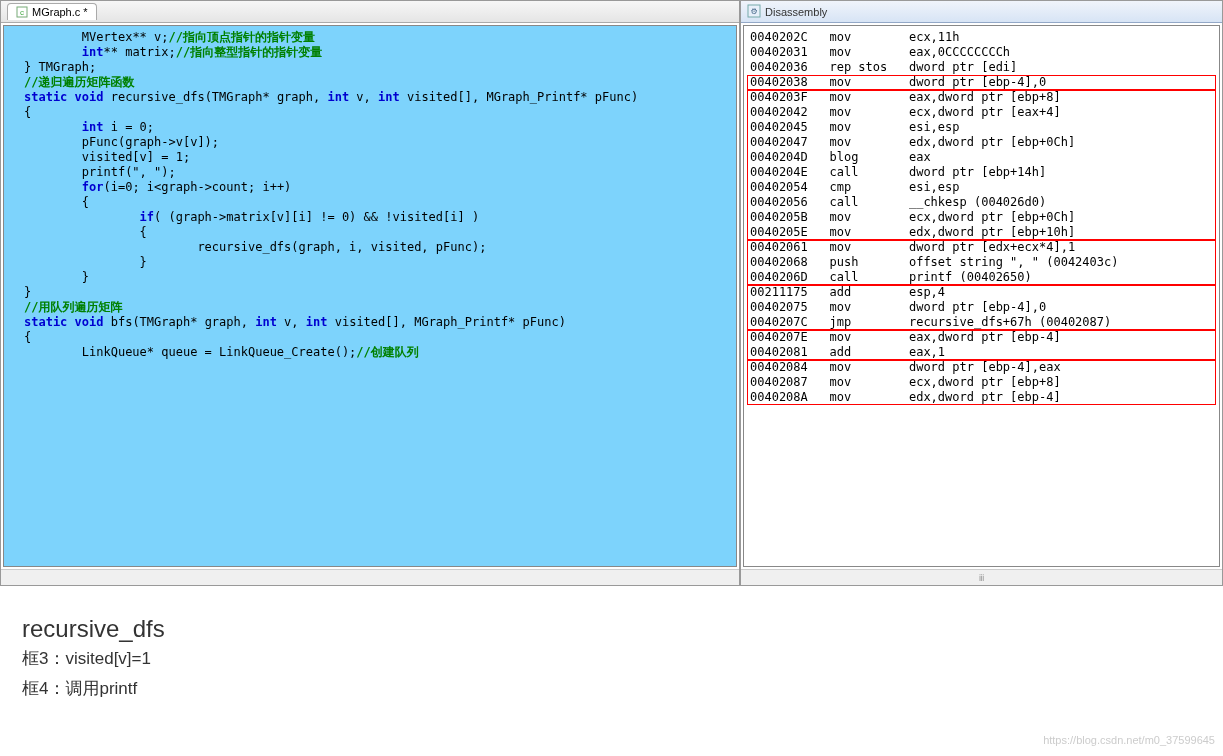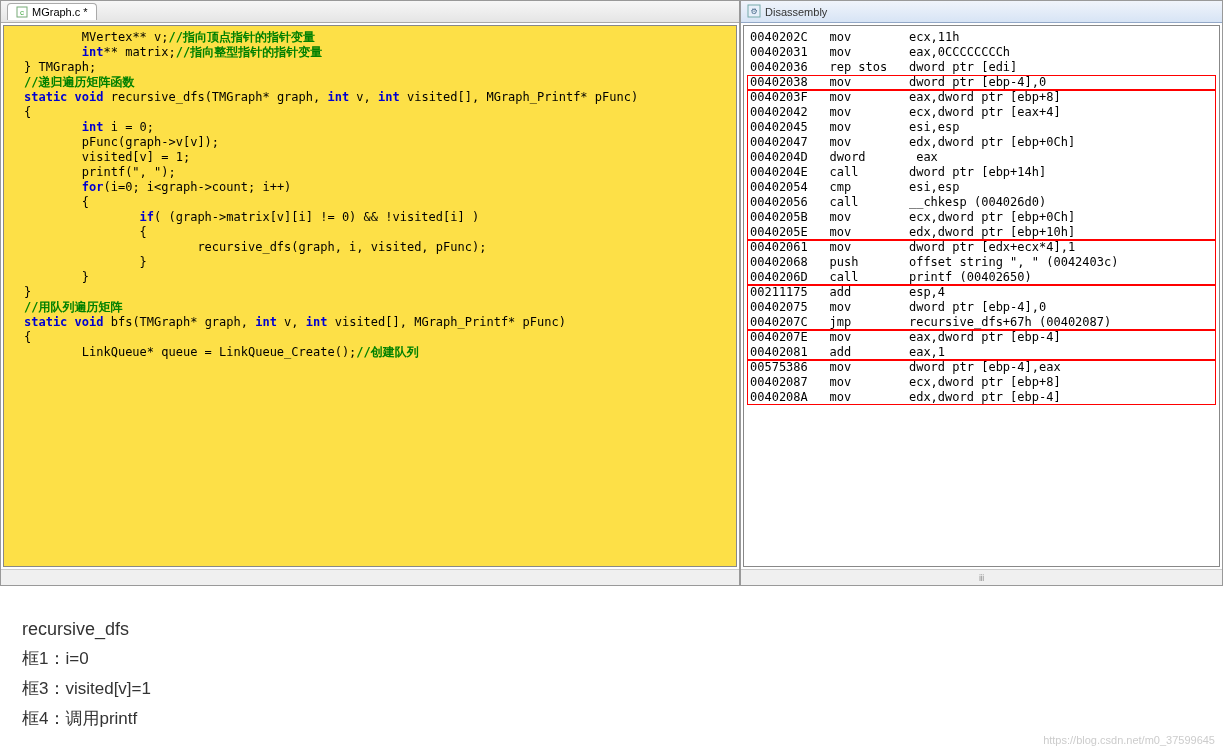--- a/index.html
+++ b/index.html
@@ -2,32 +2,32 @@
 <html><head>
 <meta charset="utf-8">
 <style>
 * { margin:0; padding:0; box-sizing:border-box; }
 body { font-family: "Segoe UI", Tahoma, sans-serif; font-size:12px; background:#fff; width:1223px; }
 .ide { display:flex; width:1223px; height:586px; border:1px solid #999; }
 .left-pane { flex:0 0 740px; display:flex; flex-direction:column; border-right:2px solid #999; }
 .tab-bar { height:22px; background:linear-gradient(#f7f7f7,#e5e5e5); display:flex; align-items:center; border-bottom:1px solid #aaa; padding-left:6px; }
 .tab { display:flex; align-items:center; gap:4px; padding:2px 8px; background:#fff; border:1px solid #aaa; border-bottom:none; border-radius:4px 4px 0 0; font-size:11px; }
 .tab-icon { width:12px; height:12px; display:inline-block; }
-.code-area { flex:1; overflow:auto; background:#fde047; padding:4px 8px 4px 20px; font-family:Consolas,monospace; font-size:12px; line-height:15px; white-space:pre; color:#000; border:1px solid #888; margin:2px; }
+.code-area { flex:1; overflow:auto; background:#7dd3fc; padding:4px 8px 4px 20px; font-family:Consolas,monospace; font-size:12px; line-height:15px; white-space:pre; color:#000; border:1px solid #888; margin:2px; }
 .kw { color:#0000d0; font-weight:bold; }
 .cm { color:#008000; font-weight:bold; }
 .right-pane { flex:1; display:flex; flex-direction:column; }
 .right-title { height:22px; background:linear-gradient(#f0f4fb,#d7e4f5); border-bottom:1px solid #93a8c7; display:flex; align-items:center; gap:4px; padding-left:6px; font-size:11px; color:#333; }
 .disasm { flex:1; overflow:auto; background:#fff; font-family:Consolas,monospace; font-size:12px; line-height:15px; position:relative; margin:2px; border:1px solid #888; }
 .disasm-inner { padding:4px 6px; position:relative; }
 .drow { white-space:pre; color:#000000; }
 .box { position:absolute; border:1px solid red; pointer-events:none; }
 .scrollbar-h { height:16px; background:#f0f0f0; border-top:1px solid #ccc; display:flex; align-items:center; justify-content:center; font-size:9px; color:#999; }
 .notes { padding:28px 22px 0; font-size:17px; line-height:30px; font-family:"Microsoft YaHei",sans-serif; color:#333; }
-.notes .title { font-size:18px; }
+.notes .title { font-size:24px; }
 .watermark { position:fixed; right:8px; bottom:10px; font-size:11px; color:#ccc; }
 </style>
 </head>
 <body>
 
 <div class="ide">
   <div class="left-pane">
     <div class="tab-bar">
       <div class="tab">
         <span class="tab-icon">
@@ -55,51 +55,50 @@
     <div class="disasm">
       <div class="disasm-inner" id="disasm-inner">
           <div class="drow">0040202C   mov        ecx,11h</div>
           <div class="drow">00402031   mov        eax,0CCCCCCCCh</div>
           <div class="drow">00402036   rep stos   dword ptr [edi]</div>
           <div class="drow">00402038   mov        dword ptr [ebp-4],0</div>
           <div class="drow">0040203F   mov        eax,dword ptr [ebp+8]</div>
           <div class="drow">00402042   mov        ecx,dword ptr [eax+4]</div>
           <div class="drow">00402045   mov        esi,esp</div>
           <div class="drow">00402047   mov        edx,dword ptr [ebp+0Ch]</div>
-          <div class="drow">0040204D   dword       eax</div>
+          <div class="drow">0040204D   blog       eax</div>
           <div class="drow">0040204E   call       dword ptr [ebp+14h]</div>
           <div class="drow">00402054   cmp        esi,esp</div>
           <div class="drow">00402056   call       __chkesp (004026d0)</div>
           <div class="drow">0040205B   mov        ecx,dword ptr [ebp+0Ch]</div>
           <div class="drow">0040205E   mov        edx,dword ptr [ebp+10h]</div>
           <div class="drow">00402061   mov        dword ptr [edx+ecx*4],1</div>
           <div class="drow">00402068   push       offset string ", " (0042403c)</div>
           <div class="drow">0040206D   call       printf (00402650)</div>
           <div class="drow">00211175   add        esp,4</div>
           <div class="drow">00402075   mov        dword ptr [ebp-4],0</div>
           <div class="drow">0040207C   jmp        recursive_dfs+67h (00402087)</div>
           <div class="drow">0040207E   mov        eax,dword ptr [ebp-4]</div>
           <div class="drow">00402081   add        eax,1</div>
-          <div class="drow">00575386   mov        dword ptr [ebp-4],eax</div>
+          <div class="drow">00402084   mov        dword ptr [ebp-4],eax</div>
           <div class="drow">00402087   mov        ecx,dword ptr [ebp+8]</div>
           <div class="drow">0040208A   mov        edx,dword ptr [ebp-4]</div>
           <div class="box" style="left: 3px; right: 3px; top: 49px; height: 15px;"></div>
           <div class="box" style="left: 3px; right: 3px; top: 64px; height: 150px;"></div>
           <div class="box" style="left: 3px; right: 3px; top: 214px; height: 45px;"></div>
           <div class="box" style="left: 3px; right: 3px; top: 259px; height: 45px;"></div>
           <div class="box" style="left: 3px; right: 3px; top: 304px; height: 30px;"></div>
           <div class="box" style="left: 3px; right: 3px; top: 334px; height: 45px;"></div>
         </div>
     </div>
     <div class="scrollbar-h">ⅲ</div>
   </div>
 </div>
 
 <div class="notes">
   <div class="title">recursive_dfs</div>
   <div id="notes-lines">
-      <div>框1：i=0</div>
       <div>框3：visited[v]=1</div>
       <div>框4：调用printf</div>
     </div>
 </div>
 
 <div class="watermark">https://blog.csdn.net/m0_37599645</div>
 
 </body></html>

